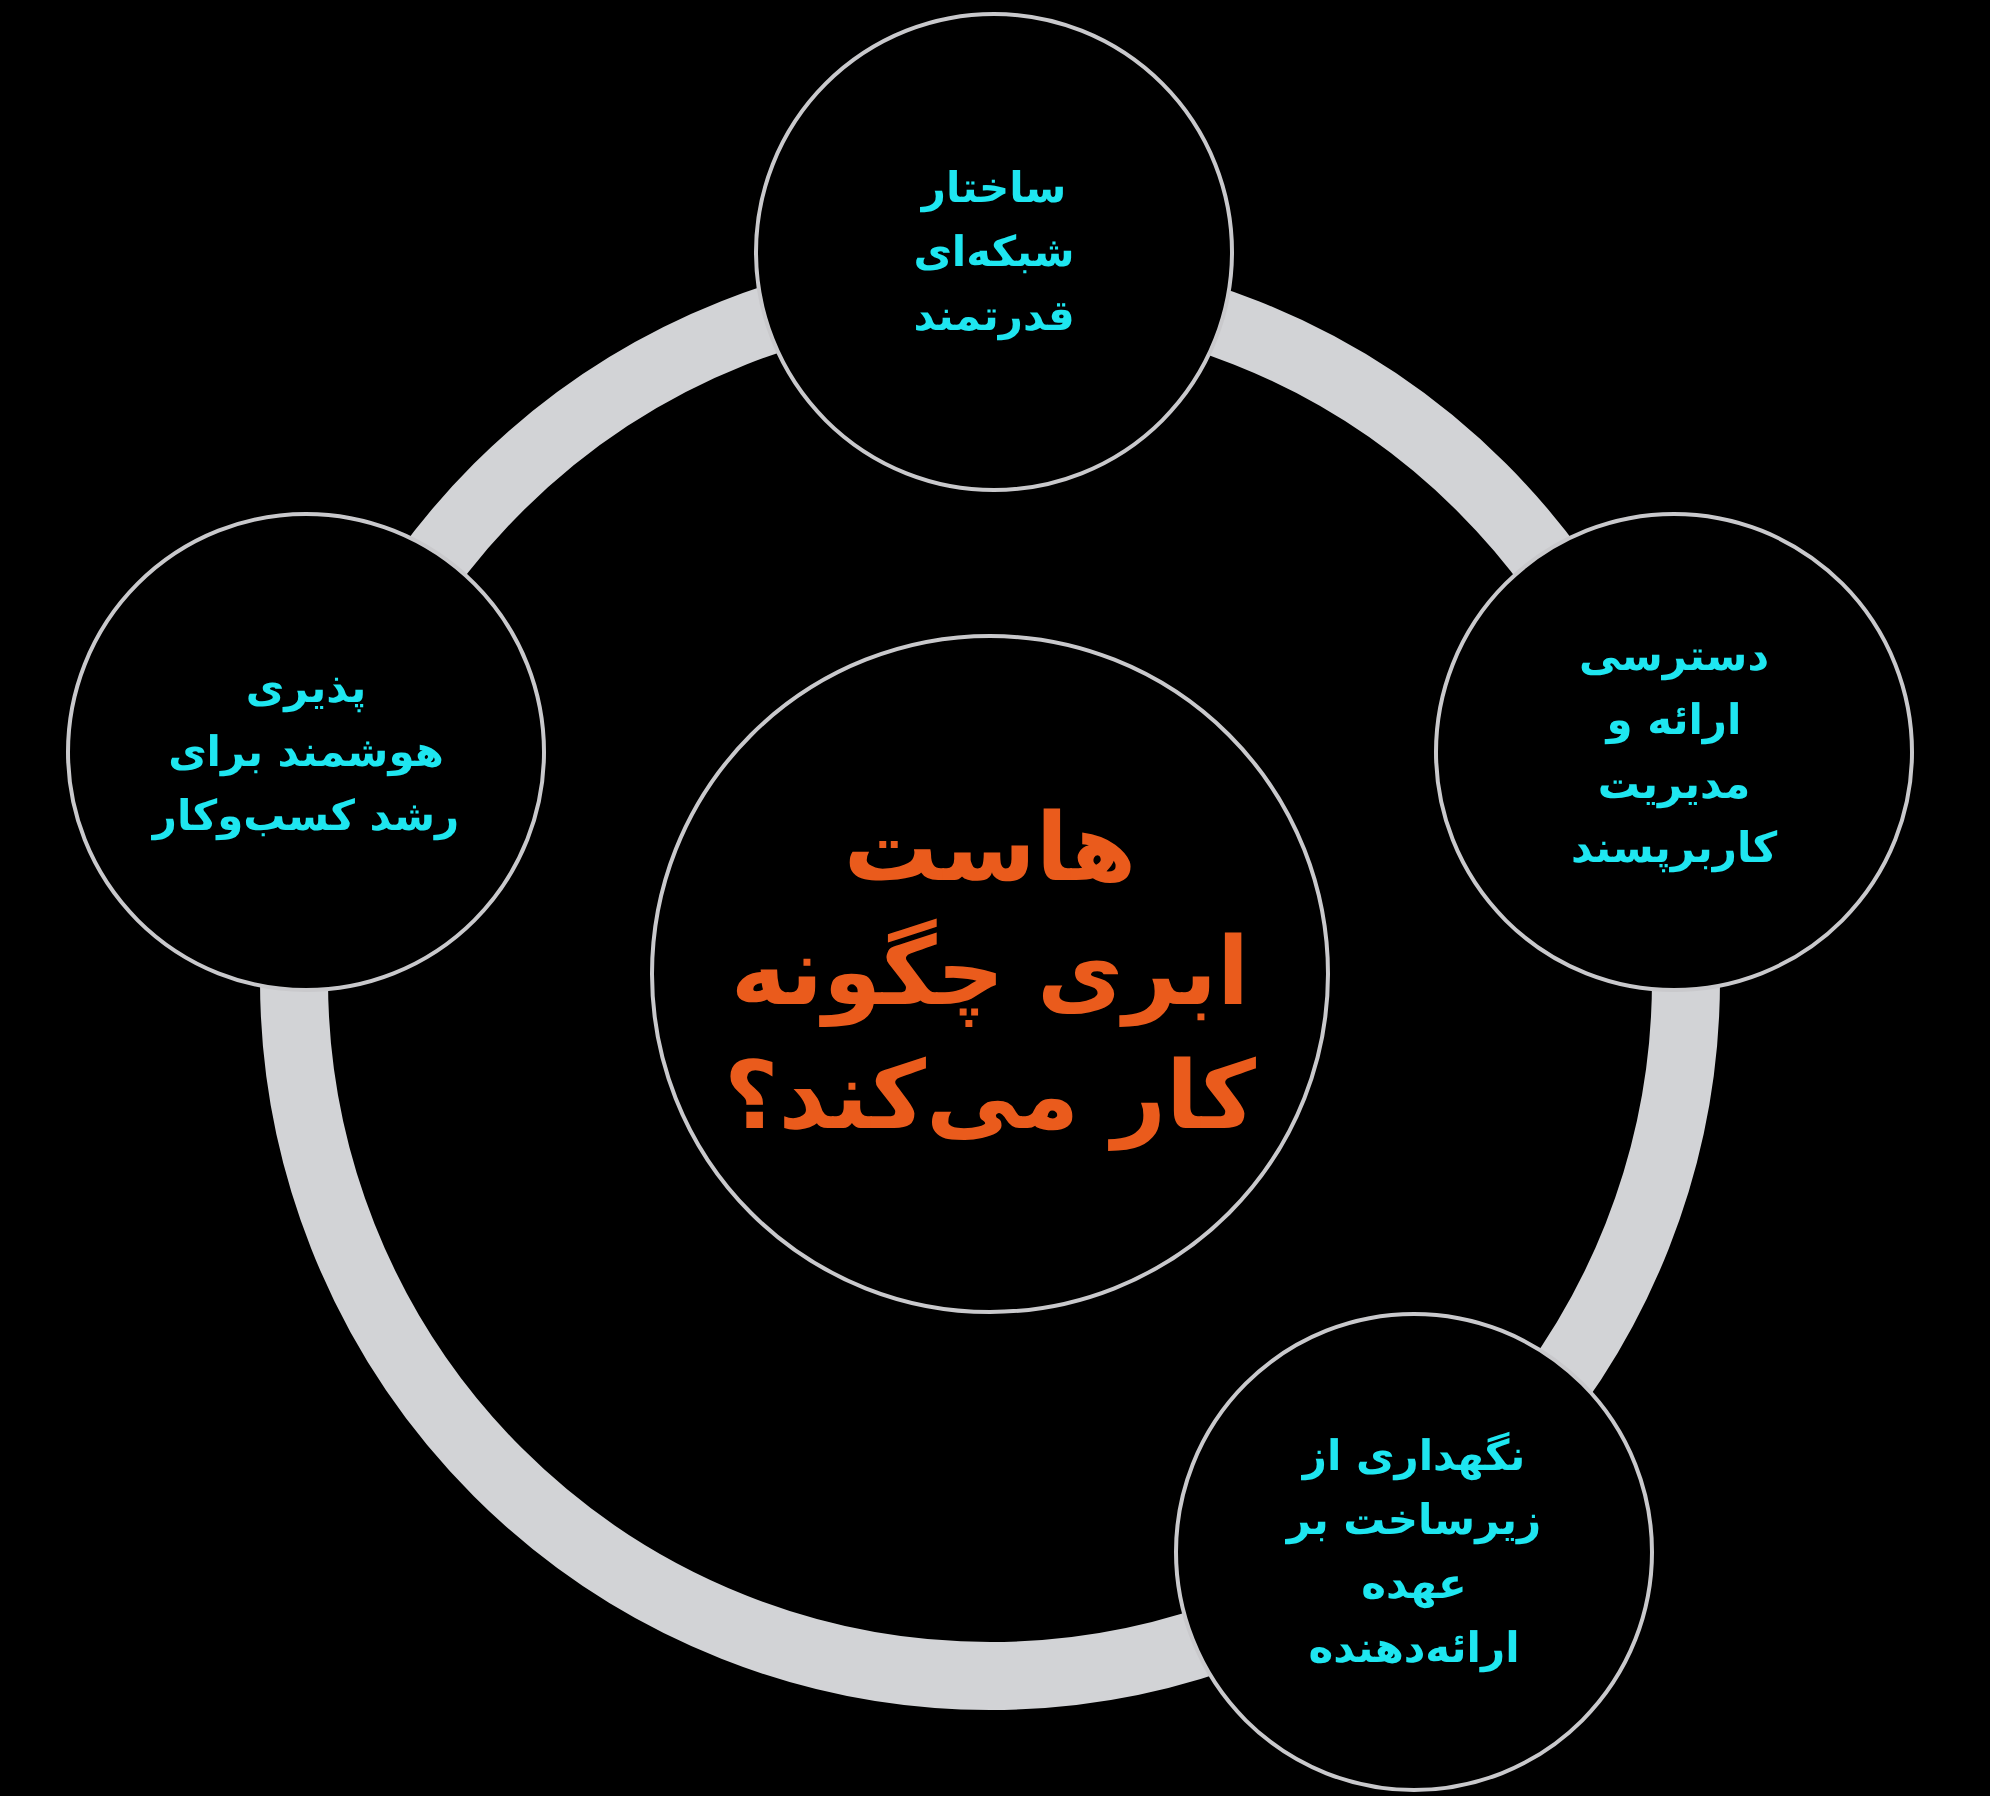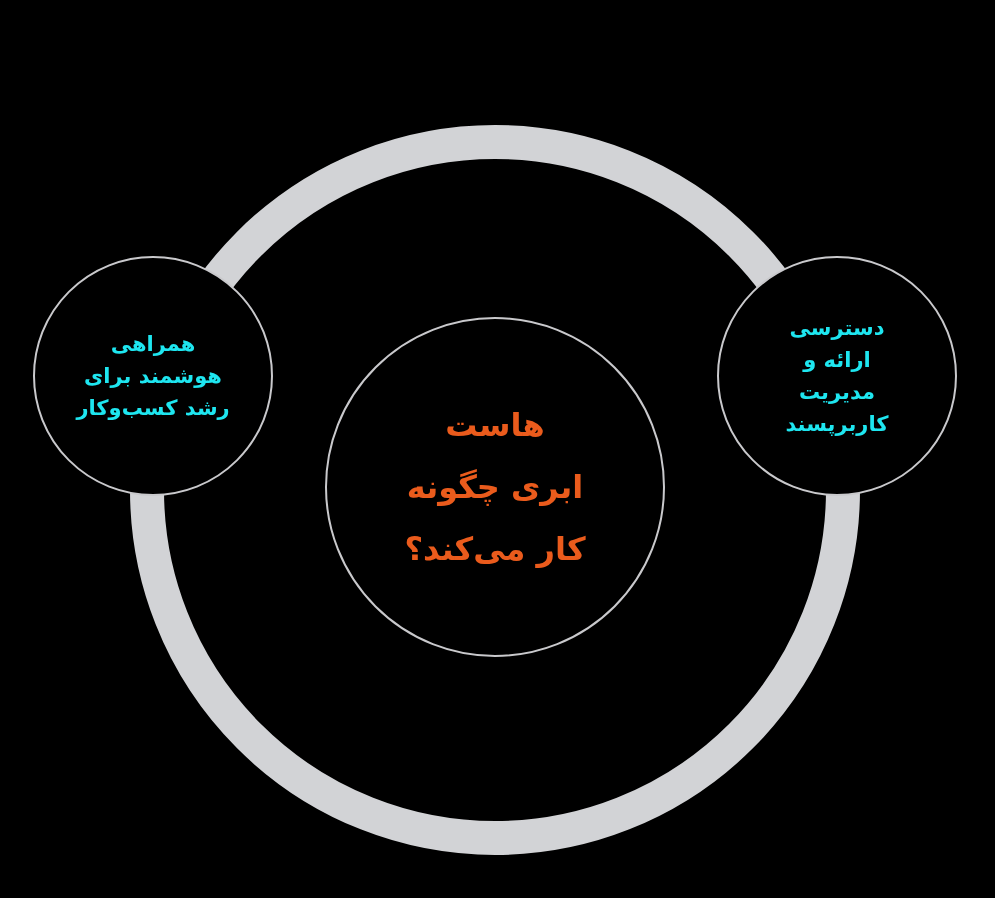--- a/index.html
+++ b/index.html
@@ -39,49 +39,60 @@
     .node-text {
       color: #1ee6f0;
       font-weight: bold;
       font-size: 21px;
       line-height: 32px;
       white-space: pre-line;
     }
     .center-text {
       color: #ea5b1c;
       font-weight: bold;
-      font-size: 32px;
+      font-size: 47px;
       line-height: 62px;
       white-space: pre-line;
     }
   </style>
 </head>
 <body>
 
 <div class="stage">
 
   <svg class="ring-layer" width="995" height="898" viewBox="0 0 995 898">
     <circle cx="495" cy="490" r="348" fill="none" stroke="#d2d3d6" stroke-width="34"></circle>
   </svg>
 
   <div class="node" style="left:325px; top:317px; width:340px; height:340px; border-width:2px;">
     <span class="center-text">هاست
 ابری چگونه
 کار می‌کند؟</span>
   </div>
 
+  <div class="node" style="left:377px; top:6px; width:240px; height:240px;">
+    <span class="node-text">ساختار
+شبکه‌ای
+قدرتمند</span>
+  </div>
 
   <div class="node" style="left:717px; top:256px; width:240px; height:240px;">
     <span class="node-text">دسترسی
 ارائه و
 مدیریت
 کاربرپسند</span>
   </div>
 
+  <div class="node" style="left:587px; top:656px; width:240px; height:240px;">
+    <span class="node-text">نگهداری از
+زیرساخت بر
+عهده
+ارائه‌دهنده</span>
+  </div>
 
 
   <div class="node" style="left:33px; top:256px; width:240px; height:240px;">
-    <span class="node-text">همراهی
+    <span class="node-text">پذیری
 هوشمند برای
 رشد کسب‌وکار</span>
   </div>
 
 </div>
 
 </body></html>

